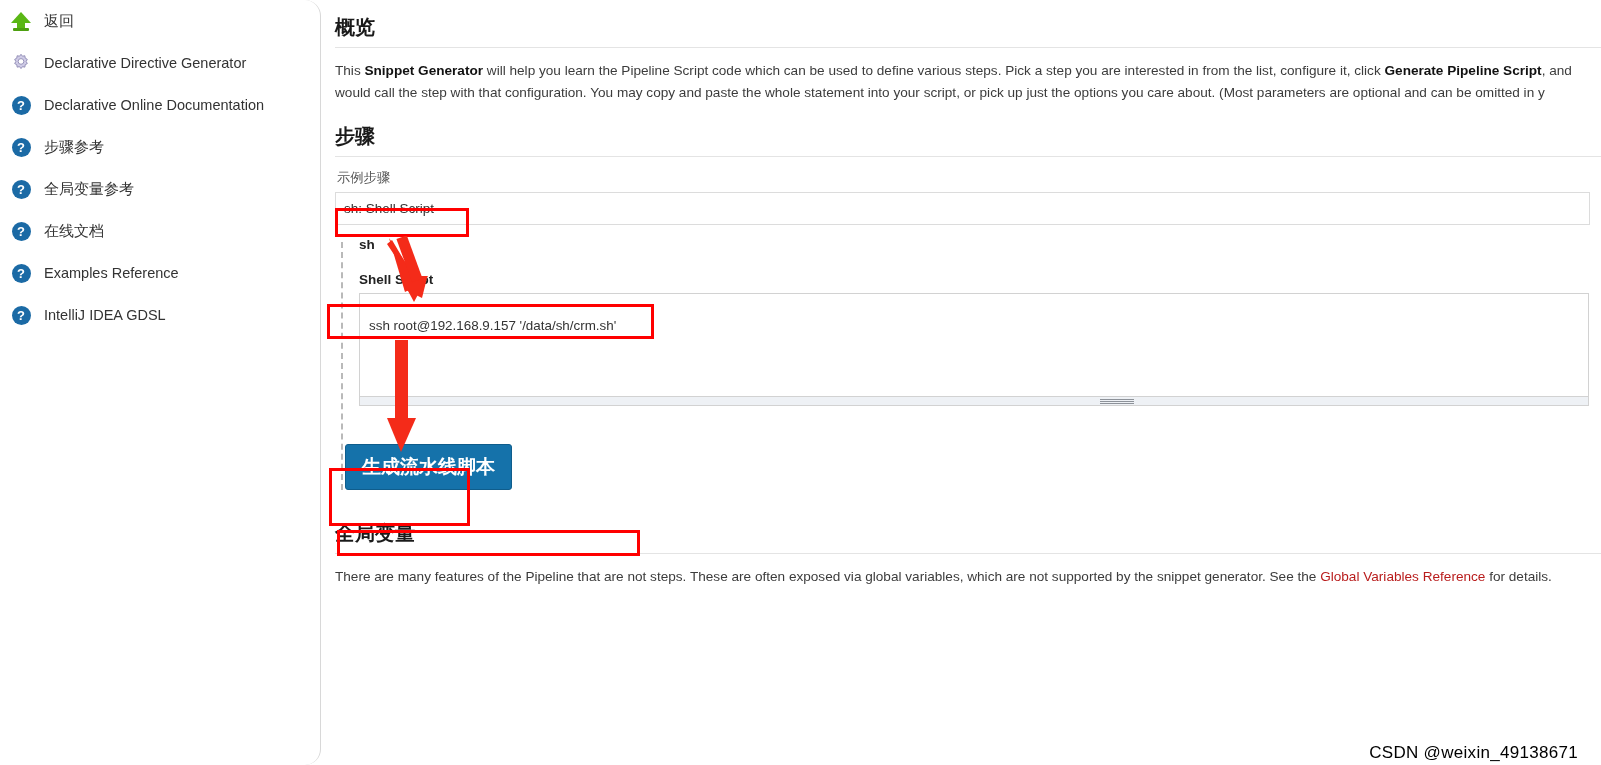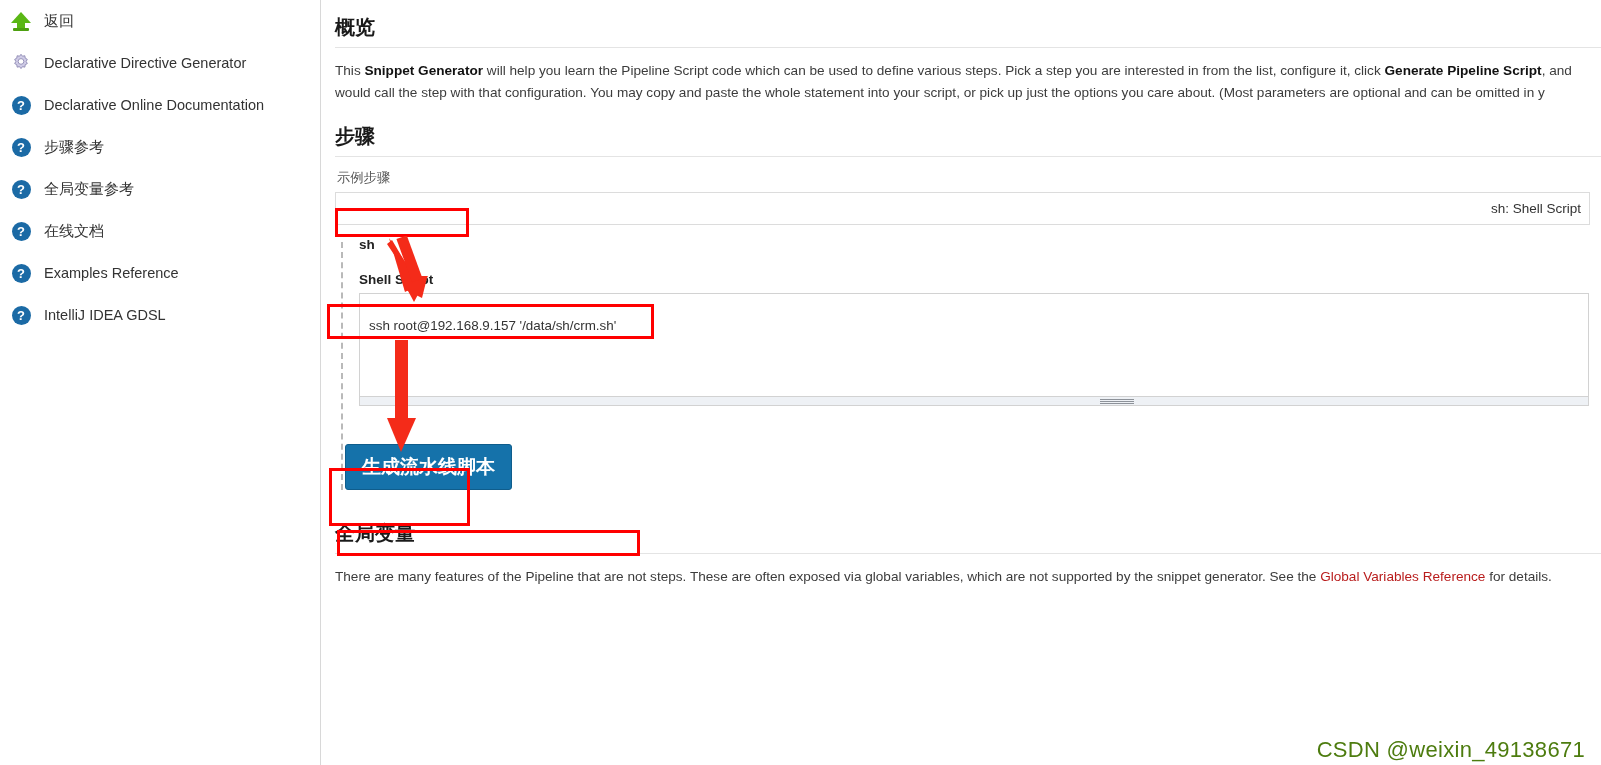--- a/index.html
+++ b/index.html
@@ -12,20 +12,21 @@
     color: #333;
   }
   #root { position: relative; width: 1601px; height: 765px; }
 
   
   .sidebar {
     position: absolute; left: 0; top: 0;
     width: 321px; height: 765px;
     background: #fff;
     border-right: 1px solid #d8d8d8;
+    border-radius: 16px;
   }
   .side-item {
     display: flex; align-items: center;
     height: 42px;
     padding-left: 8px;
     gap: 10px;
     cursor: pointer;
   }
   .side-item.active { background: #eef1f4; }
   .side-item .ico {
@@ -100,21 +101,20 @@
   select.step-select {
     width: 1255px; height: 33px;
     border: 1px solid #dcdcdc;
     background: #fff;
     font-size: 13.5px;
     color: #333;
     padding: 0 8px;
     font-family: "Liberation Sans", sans-serif;
     -webkit-appearance: none; appearance: none;
     outline: none;
-    text-align: right;
   }
 
   .dashed-col {
     position: absolute;
     left: 341px; top: 242px;
     width: 1px; height: 248px;
     border-left: 2px dashed #b9b9b9;
   }
 
   .mono-lbl {
@@ -168,22 +168,22 @@
     position: absolute;
     border: 3px solid #f00;
     pointer-events: none;
     z-index: 20;
   }
   
   .redarrow { position: absolute; z-index: 21; pointer-events: none; }
 
   .link { color: #b91c1c; text-decoration: none; }
   .watermark {
-    position: absolute; right: 16px; bottom: 2px;
-    font-size: 22px; color: #4d7c0f;
+    position: absolute; right: 23px; bottom: 2px;
+    font-size: 17px; color: #000000;
     font-family: "Liberation Sans", sans-serif;
     letter-spacing: 0.3px;
     white-space: nowrap;
   }
 </style>
 </head>
 <body>
 
 <div id="root">
 

